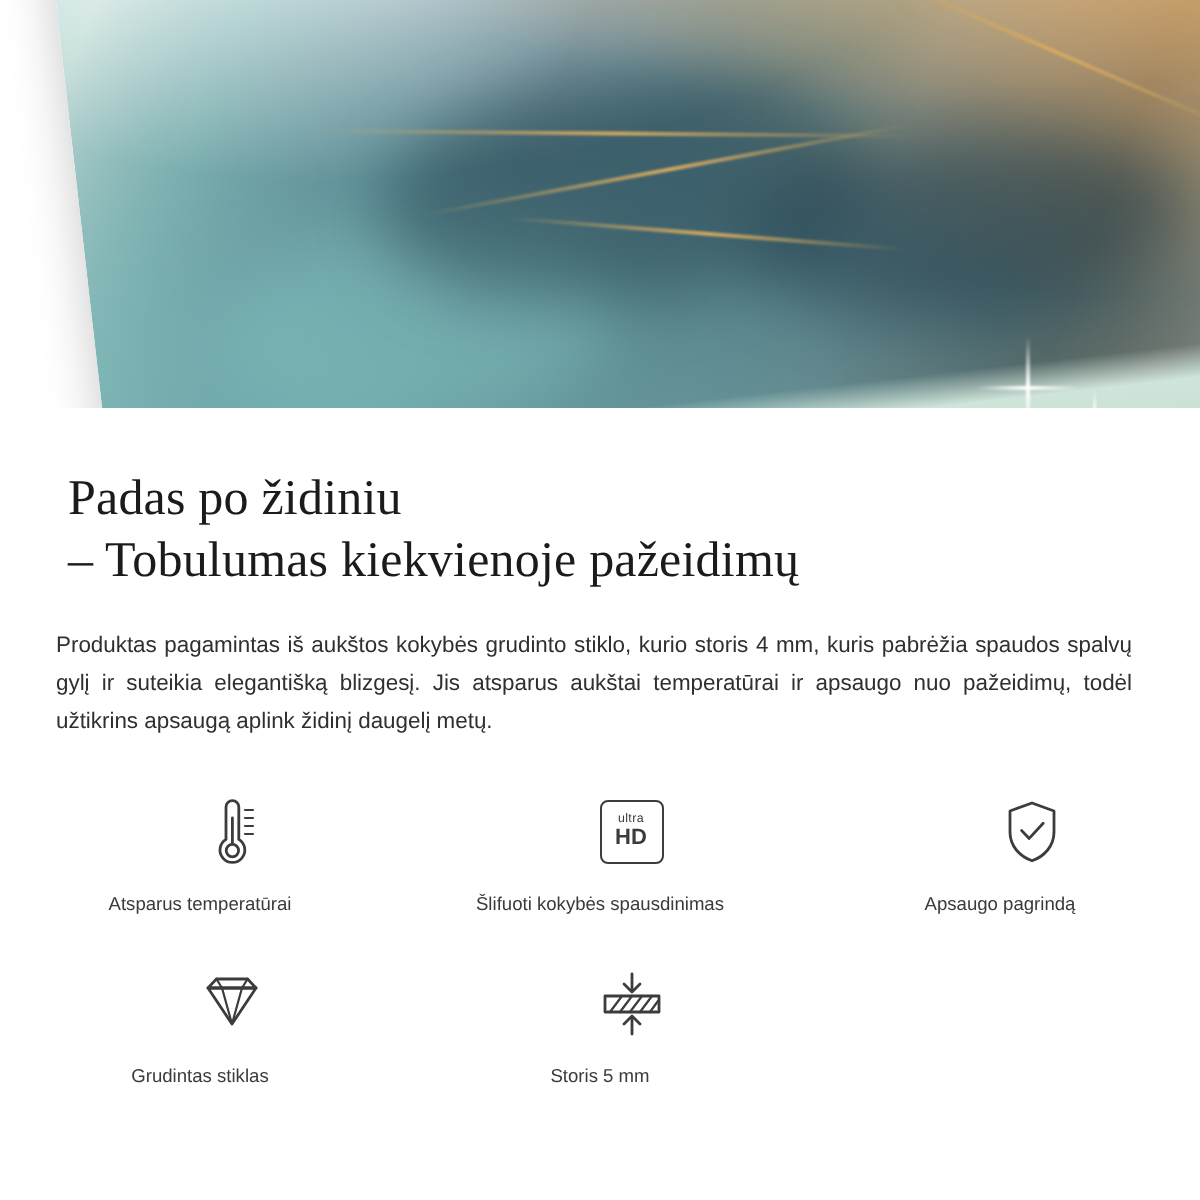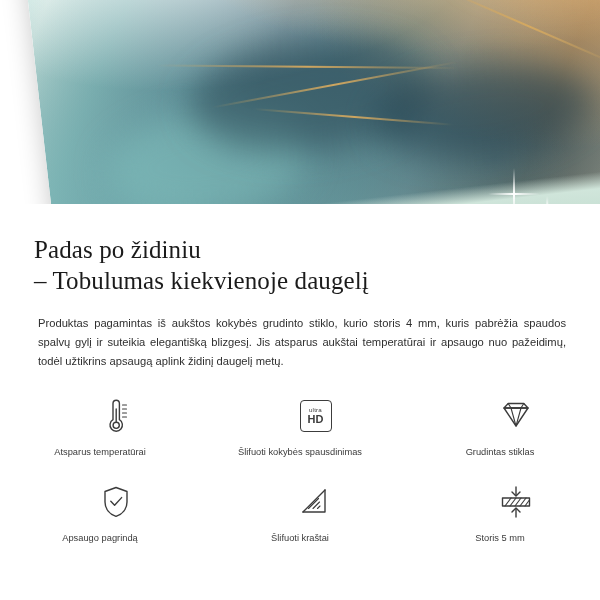--- a/index.html
+++ b/index.html
@@ -194,21 +194,21 @@
     font-weight: 400;
     font-size: 25px;
     line-height: 31px;
     color: #1b1b1b;
     letter-spacing: 0.1px;
   }
   .headline .line2 { display: block; }
 
   .body-copy {
     margin: 0;
-    padding: 18px 34px 0 38px;
+    padding: 18px 34px 0 28px;
     font-size: 11.2px;
     line-height: 19px;
     color: #2f2f2f;
     text-align: justify;
     text-justify: inter-word;
   }
 
   
   .features {
     position: absolute;
@@ -302,21 +302,21 @@
       <div class="edge-line"></div>
       <div class="sparkle"></div>
       <div class="sparkle-sm"></div>
     </div>
     <div class="hero-mask-bottom"></div>
   </div>
 
   <div class="content">
     <h1 class="headline">
       <span>Padas po židiniu</span>
-      <span class="line2">– Tobulumas kiekvienoje daugelį</span>
+      <span class="line2">– Tobulumas kiekvienoje pažeidimų</span>
     </h1>
     <p class="body-copy">Produktas pagamintas iš aukštos kokybės grudinto stiklo, kurio storis 4 mm, kuris pabrėžia spaudos spalvų gylį ir suteikia elegantišką blizgesį. Jis atsparus aukštai temperatūrai ir apsaugo nuo pažeidimų, todėl užtikrins apsaugą aplink židinį daugelį metų.</p>
   </div>
 
   <div class="features">
 
     <div class="feature">
       <div class="feature-icon">
         <svg width="40" height="42" viewBox="0 0 40 42" aria-hidden="true">
           <path class="stroke" d="M17 8.5a3.2 3.2 0 0 1 6.4 0v16.2a6.2 6.2 0 1 1-6.4 0z"></path>
@@ -333,49 +333,39 @@
         <div class="ultra-badge">
           <span class="u1">ultra</span>
           <span class="u2">HD</span>
         </div>
       </div>
       <div class="feature-label">Šlifuoti kokybės spausdinimas</div>
     </div>
 
     <div class="feature">
       <div class="feature-icon">
+        <svg width="38" height="42" viewBox="0 0 38 42" aria-hidden="true">
+          <path class="stroke" d="M19 6.5l11 4v10.5c0 7-4.8 12.2-11 14.4-6.2-2.2-11-7.4-11-14.4V10.5z"></path>
+          <path class="stroke" d="M13.8 20.3l3.8 3.9 7-7.6"></path>
+        </svg>
+      </div>
+      <div class="feature-label">Apsaugo pagrindą</div>
+    </div>
+
+    <div class="feature">
+      <div class="feature-icon">
         <svg width="44" height="38" viewBox="0 0 44 38" aria-hidden="true">
           <path class="stroke" d="M10 11h24l-12 18z"></path>
           <path class="stroke" d="M14.2 6.5h15.6L34 11H10z"></path>
           <path class="stroke-thin" d="M14.2 6.5L17 11l5 18M29.8 6.5L27 11l-5 18M17 11h10"></path>
         </svg>
       </div>
       <div class="feature-label">Grudintas stiklas</div>
     </div>
 
-    <div class="feature">
-      <div class="feature-icon">
-        <svg width="38" height="42" viewBox="0 0 38 42" aria-hidden="true">
-          <path class="stroke" d="M19 6.5l11 4v10.5c0 7-4.8 12.2-11 14.4-6.2-2.2-11-7.4-11-14.4V10.5z"></path>
-          <path class="stroke" d="M13.8 20.3l3.8 3.9 7-7.6"></path>
-        </svg>
-      </div>
-      <div class="feature-label">Apsaugo pagrindą</div>
-    </div>
-
-    <div class="feature">
-      <div class="feature-icon">
-        <svg width="42" height="36" viewBox="0 0 42 36" aria-hidden="true">
-          <path class="stroke" d="M8 28L30 6"></path>
-          <path class="stroke" d="M8 28h22V6"></path>
-          <path class="stroke-thin" d="M13.5 24.5l10-10M18 24.5l6.5-6.5M22.5 24.5l2.5-2.5"></path>
-        </svg>
-      </div>
-      <div class="feature-label">Šlifuoti kraštai</div>
-    </div>
 
     <div class="feature">
       <div class="feature-icon">
         <svg width="44" height="40" viewBox="0 0 44 40" aria-hidden="true">
           <path class="stroke" d="M22 5v8"></path>
           <path class="stroke" d="M18 10l4 4 4-4"></path>
           <rect class="stroke" x="8.5" y="16" width="27" height="8"></rect>
           <path class="stroke-thin" d="M11 24l6-8M16 24l6-8M21 24l6-8M26 24l6-8M31 24l4-5.5"></path>
           <path class="stroke" d="M22 35v-8"></path>
           <path class="stroke" d="M18 30l4-4 4 4"></path>

